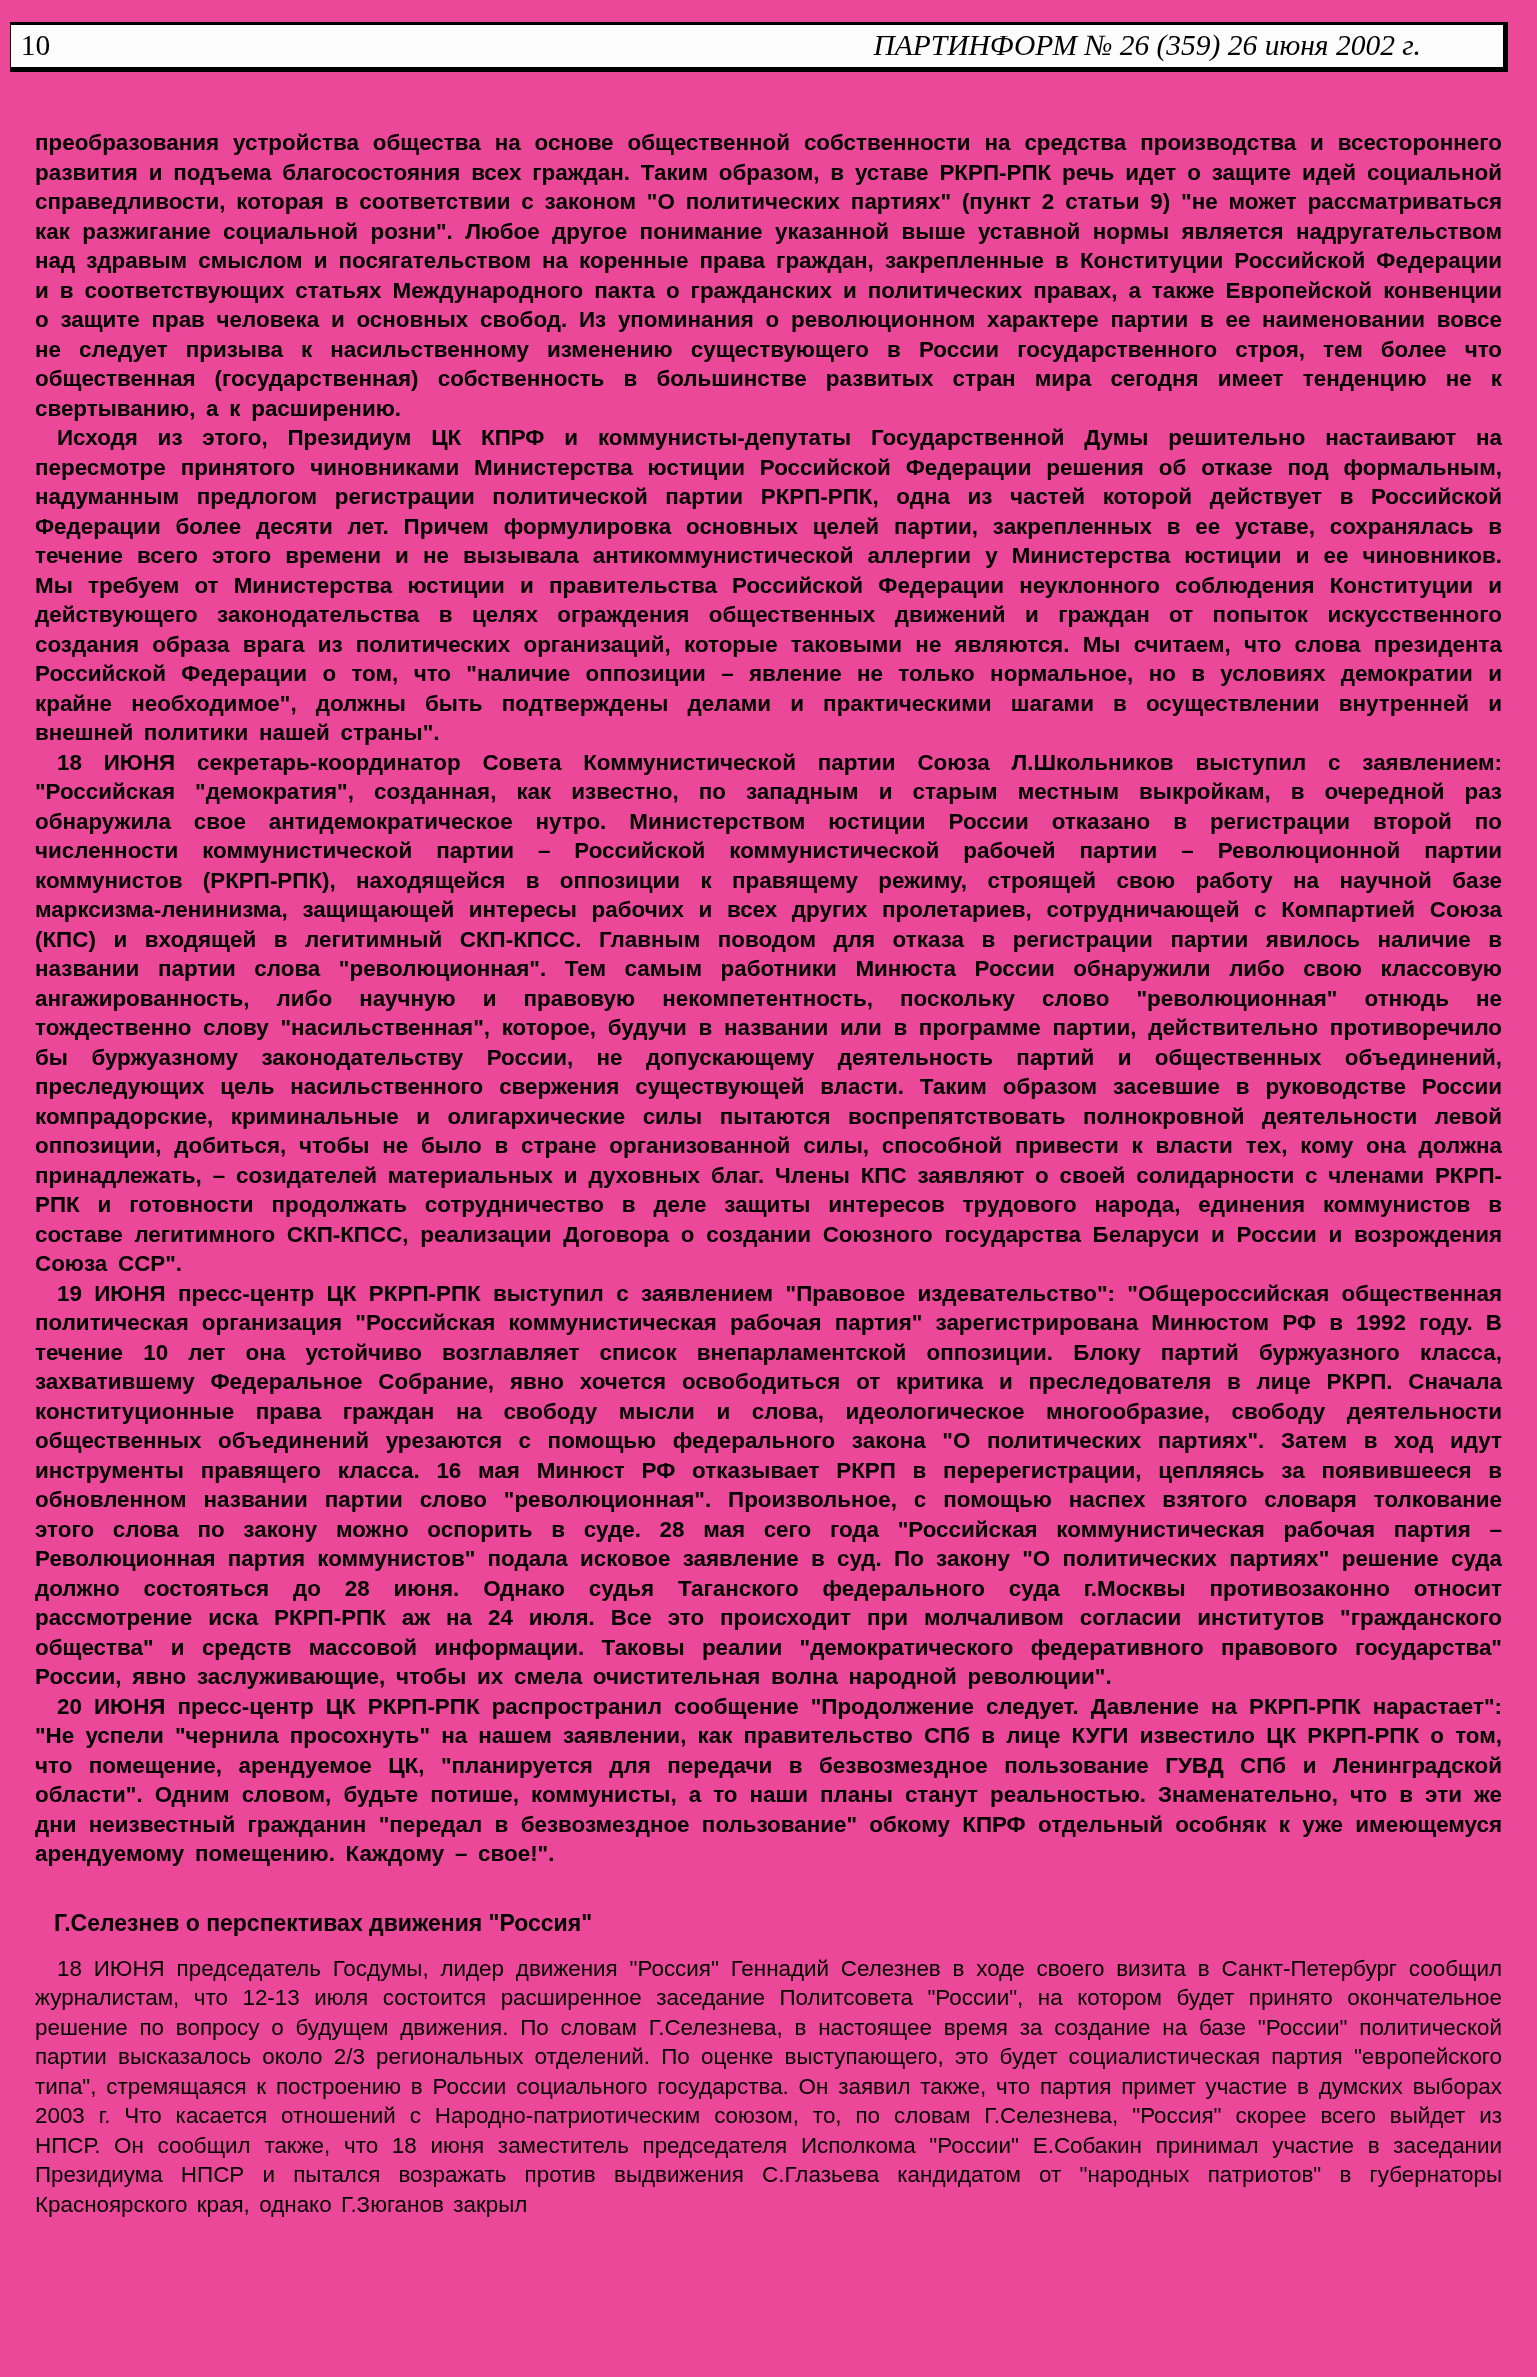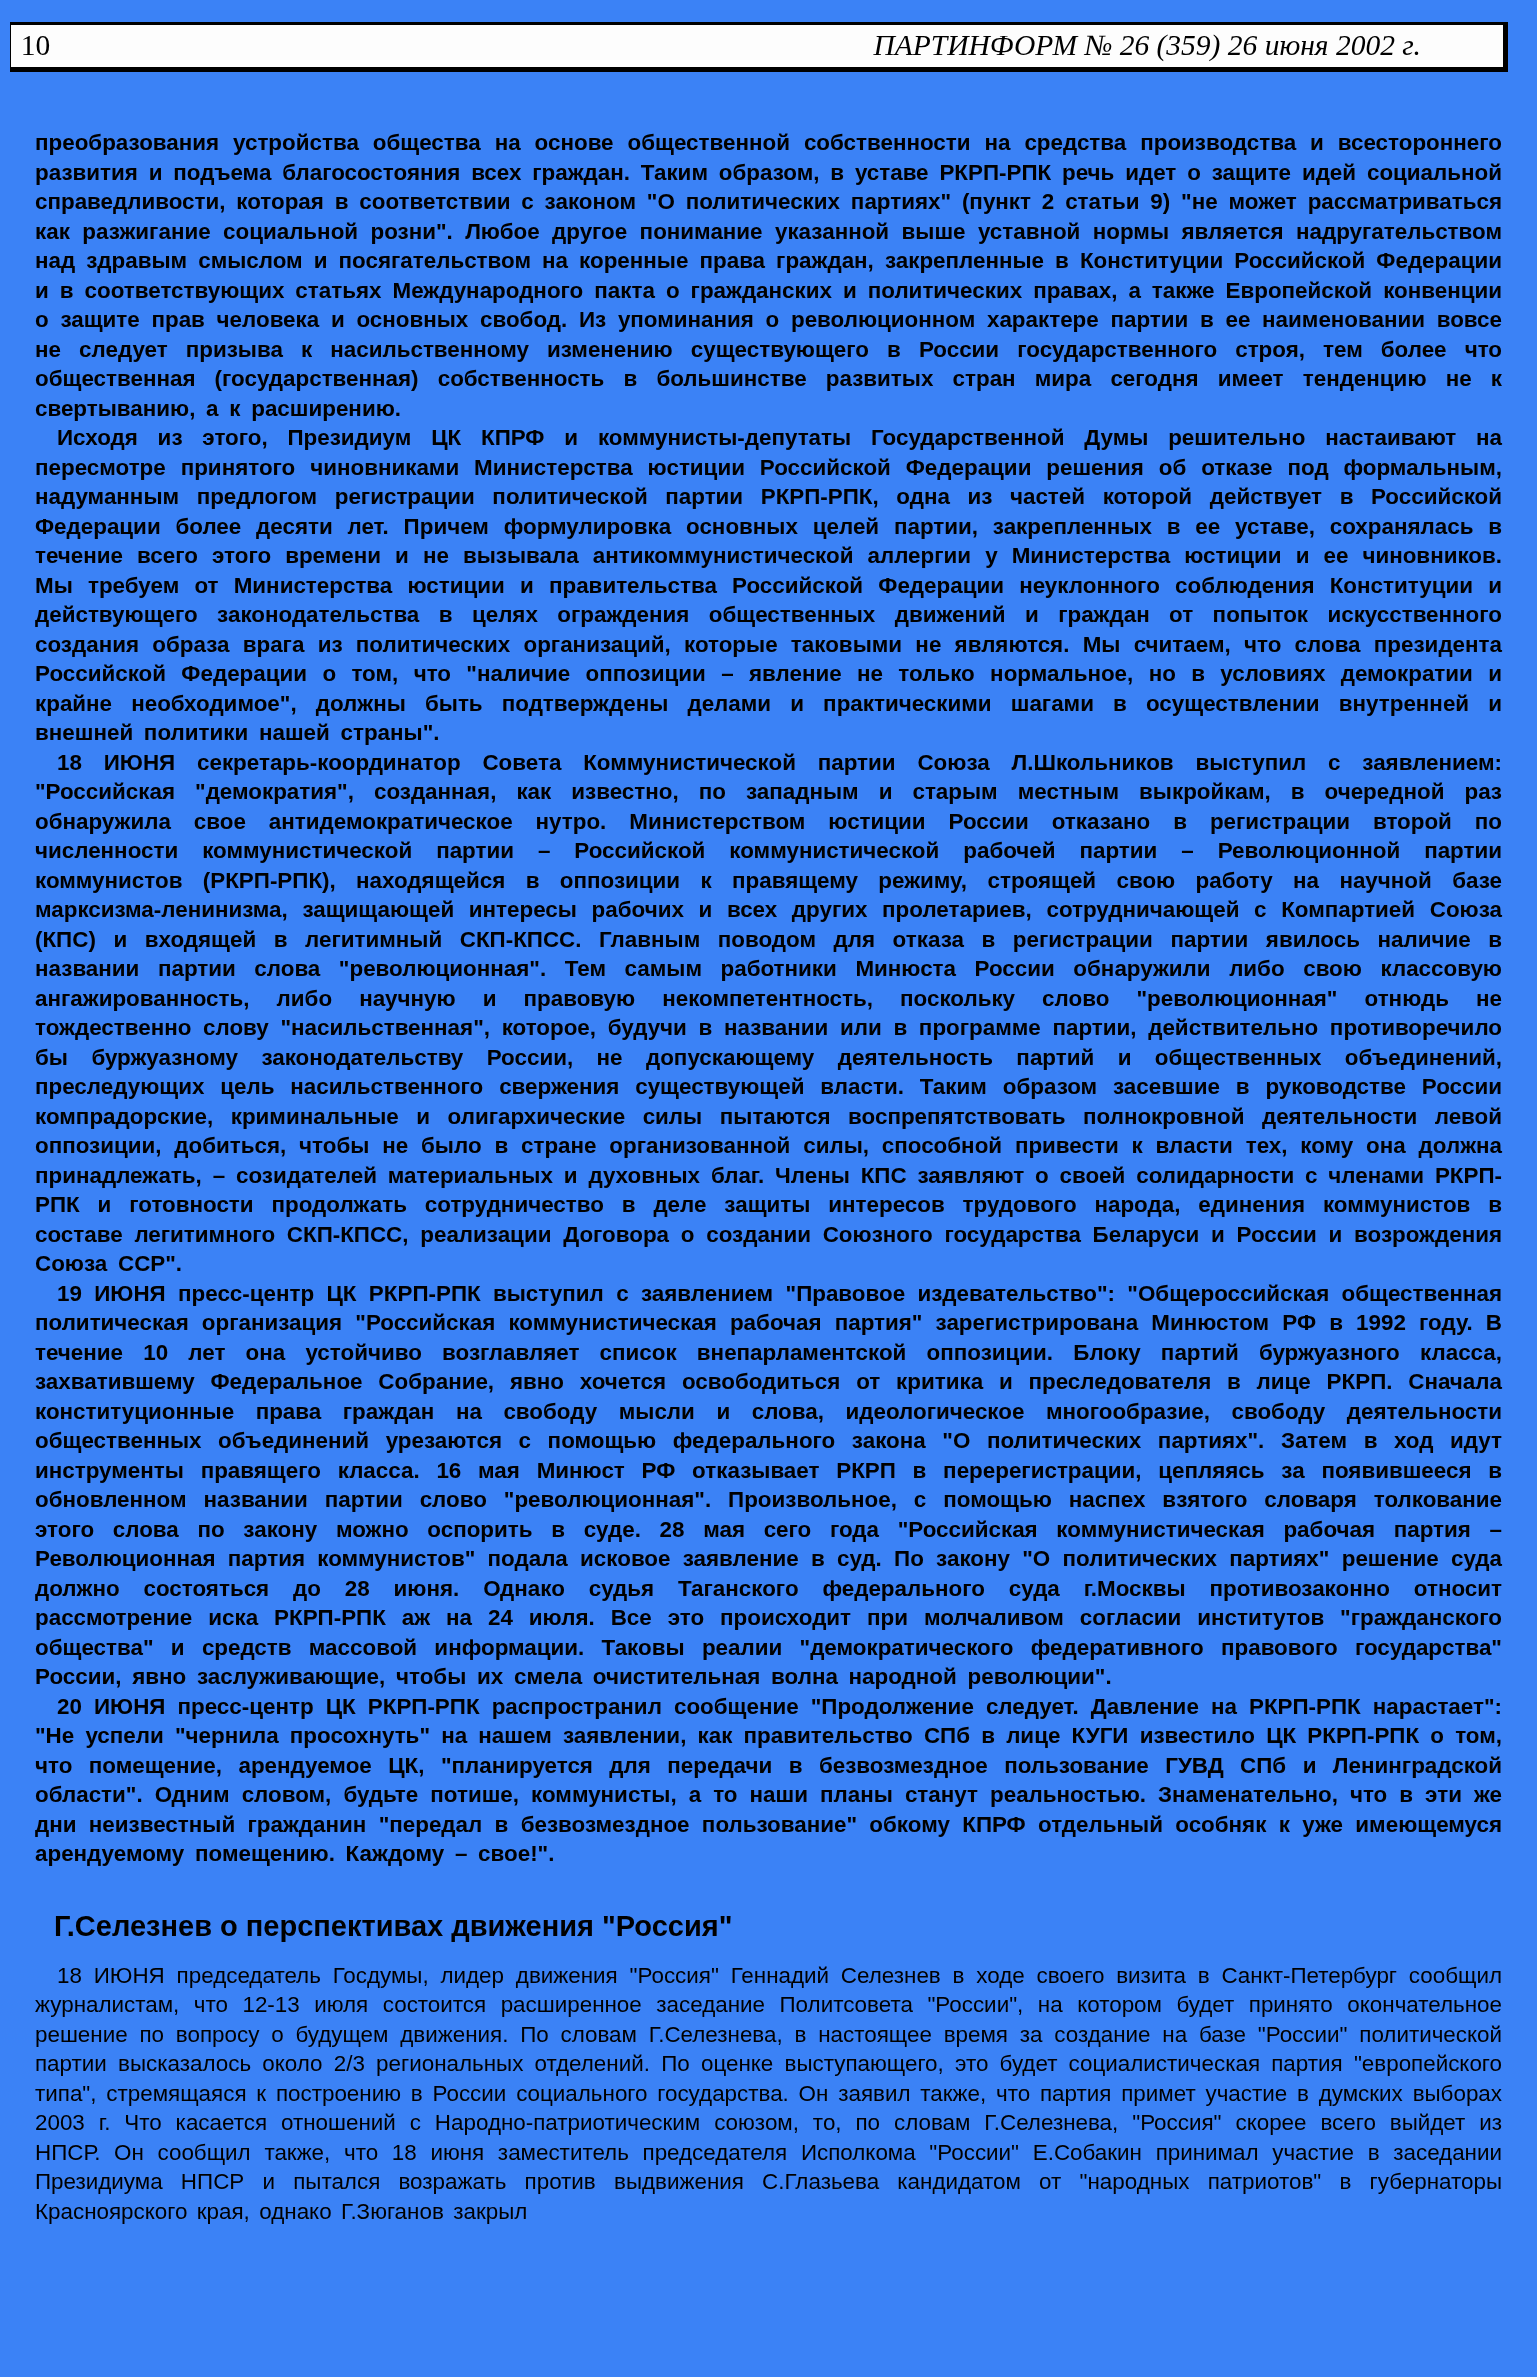--- a/index.html
+++ b/index.html
@@ -7,21 +7,21 @@
   body {
     width: 1537px;
     height: 2377px;
     position: relative;
     font-family: "Liberation Sans", sans-serif;
     color: #000;
   }
   .page {
     position: absolute;
     inset: 0;
-    background: #3b82f6;
+    background: #ec4899;
   }
   .header-bar {
     position: absolute;
     left: 9.6px;
     top: 22px;
     right: 29px;
     height: 50px;
     background: #fdfdfd;
     border-style: solid;
     border-color: #000;
@@ -57,21 +57,21 @@
     font-weight: 700;
     word-spacing: 4.5px;
     margin: 0;
   }
   .body-text p.para.regular {
     font-weight: 400;
     word-spacing: 3.2px;
   }
   .body-text p.indent { text-indent: 22px; }
   .body-text h2.section-heading {
-    font-size: 29px;
+    font-size: 23px;
     font-weight: 700;
     text-align: left;
     margin: 41px 0 18px 19px;
     line-height: 1.15;
     word-spacing: normal;
   }
 </style>
 </head>
 <body>
 

